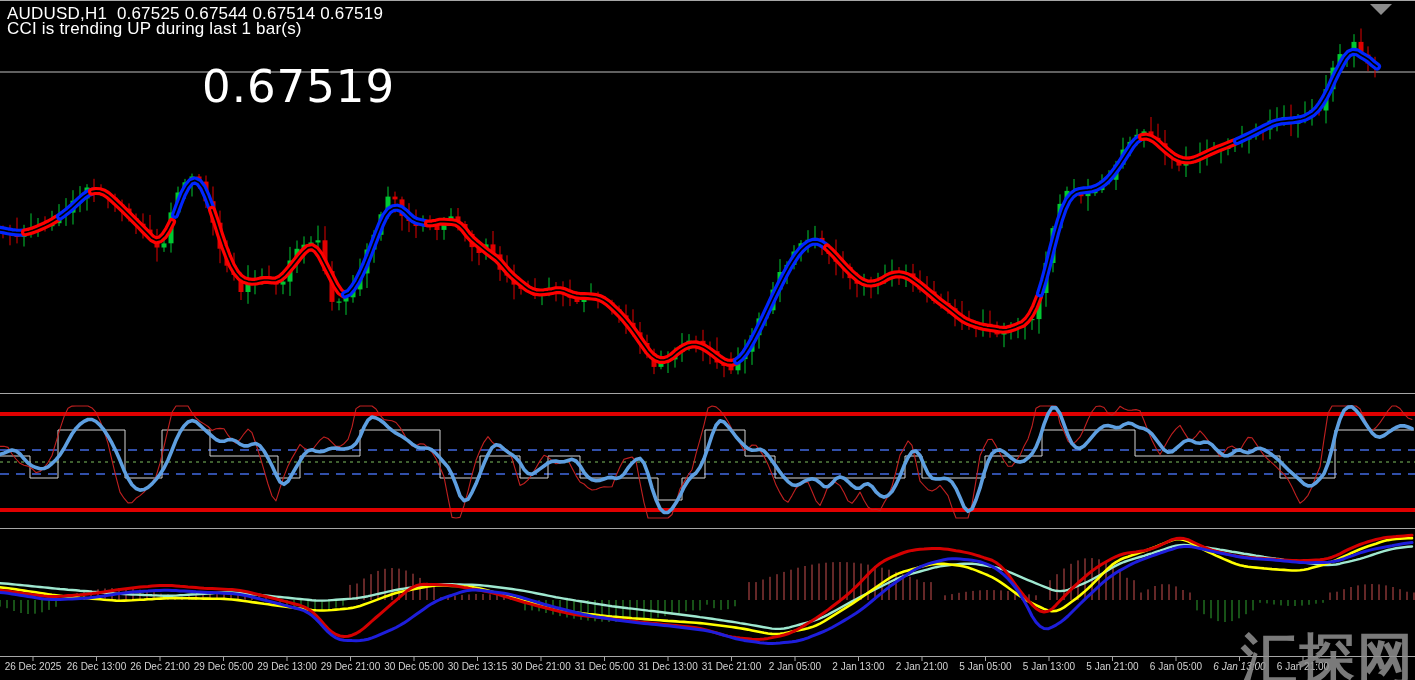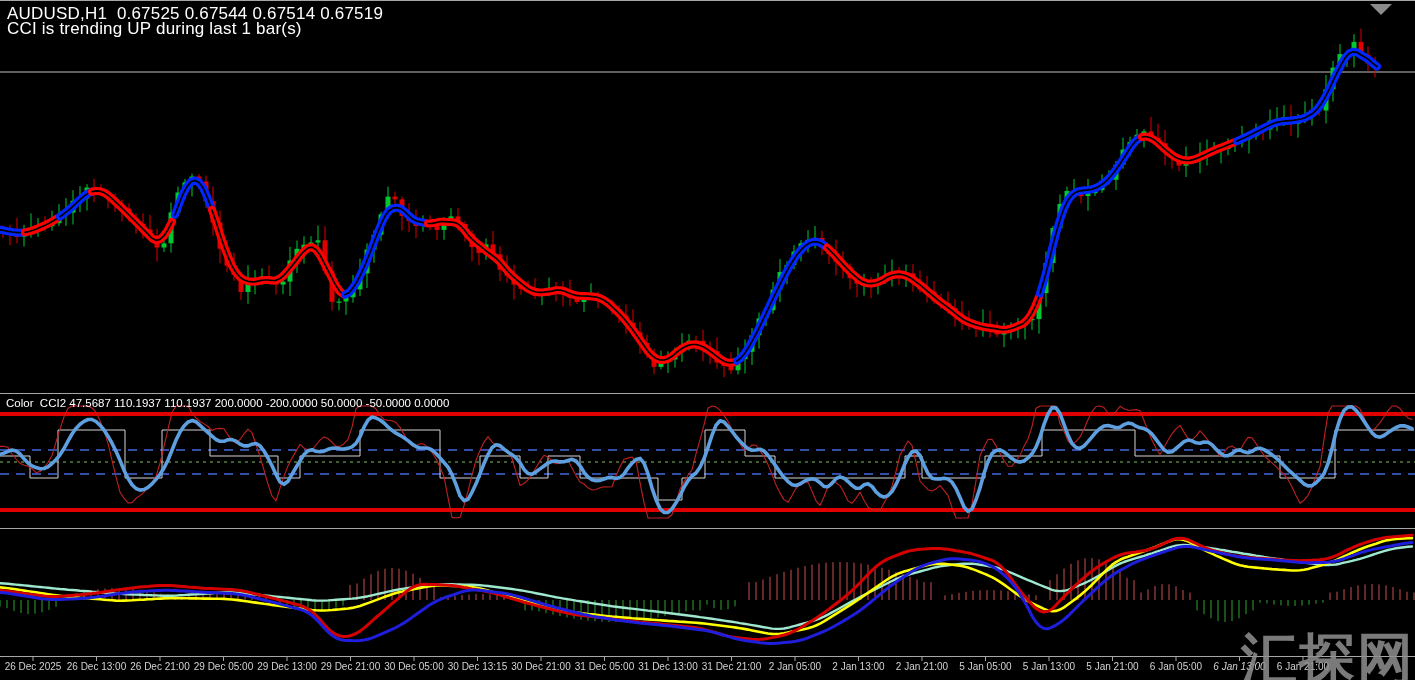--- a/index.html
+++ b/index.html
@@ -689,21 +689,21 @@
         <line x1="985.5" y1="657" x2="985.5" y2="661" stroke="#a6a6a6" stroke-width="1"></line>
         <line x1="1049" y1="657" x2="1049" y2="661" stroke="#a6a6a6" stroke-width="1"></line>
         <line x1="1112.5" y1="657" x2="1112.5" y2="661" stroke="#a6a6a6" stroke-width="1"></line>
         <line x1="1176" y1="657" x2="1176" y2="661" stroke="#a6a6a6" stroke-width="1"></line>
         <line x1="1239.5" y1="657" x2="1239.5" y2="661" stroke="#a6a6a6" stroke-width="1"></line>
         <line x1="1303" y1="657" x2="1303" y2="661" stroke="#a6a6a6" stroke-width="1"></line>
       </g>
     </svg>
   <div id="hdr1" class="hdr">AUDUSD,H1  0.67525 0.67544 0.67514 0.67519</div>
   <div id="hdr2" class="hdr">CCI is trending UP during last 1 bar(s)</div>
-  <div id="cci-label" class="ind-label">Color  CCI2 47.5687 110.1937 110.1937 200.0000 -200.0000 50.0000 -50.0000 0.0000</div>
+  <div id="price-label">0.67519</div>
   <div id="time-axis">
       <span class="tlabel" style="left: 33px;">26 Dec 2025</span>
       <span class="tlabel" style="left: 96.5px; text-align: right;">26 Dec 13:00</span>
       <span class="tlabel" style="left: 160px;">26 Dec 21:00</span>
       <span class="tlabel" style="left: 223.5px;">29 Dec 05:00</span>
       <span class="tlabel" style="left: 287px;">29 Dec 13:00</span>
       <span class="tlabel" style="left: 350.5px;">29 Dec 21:00</span>
       <span class="tlabel" style="left: 414px;">30 Dec 05:00</span>
       <span class="tlabel" style="left: 477.5px;">30 Dec 13:15</span>
       <span class="tlabel" style="left: 541px;">30 Dec 21:00</span>

